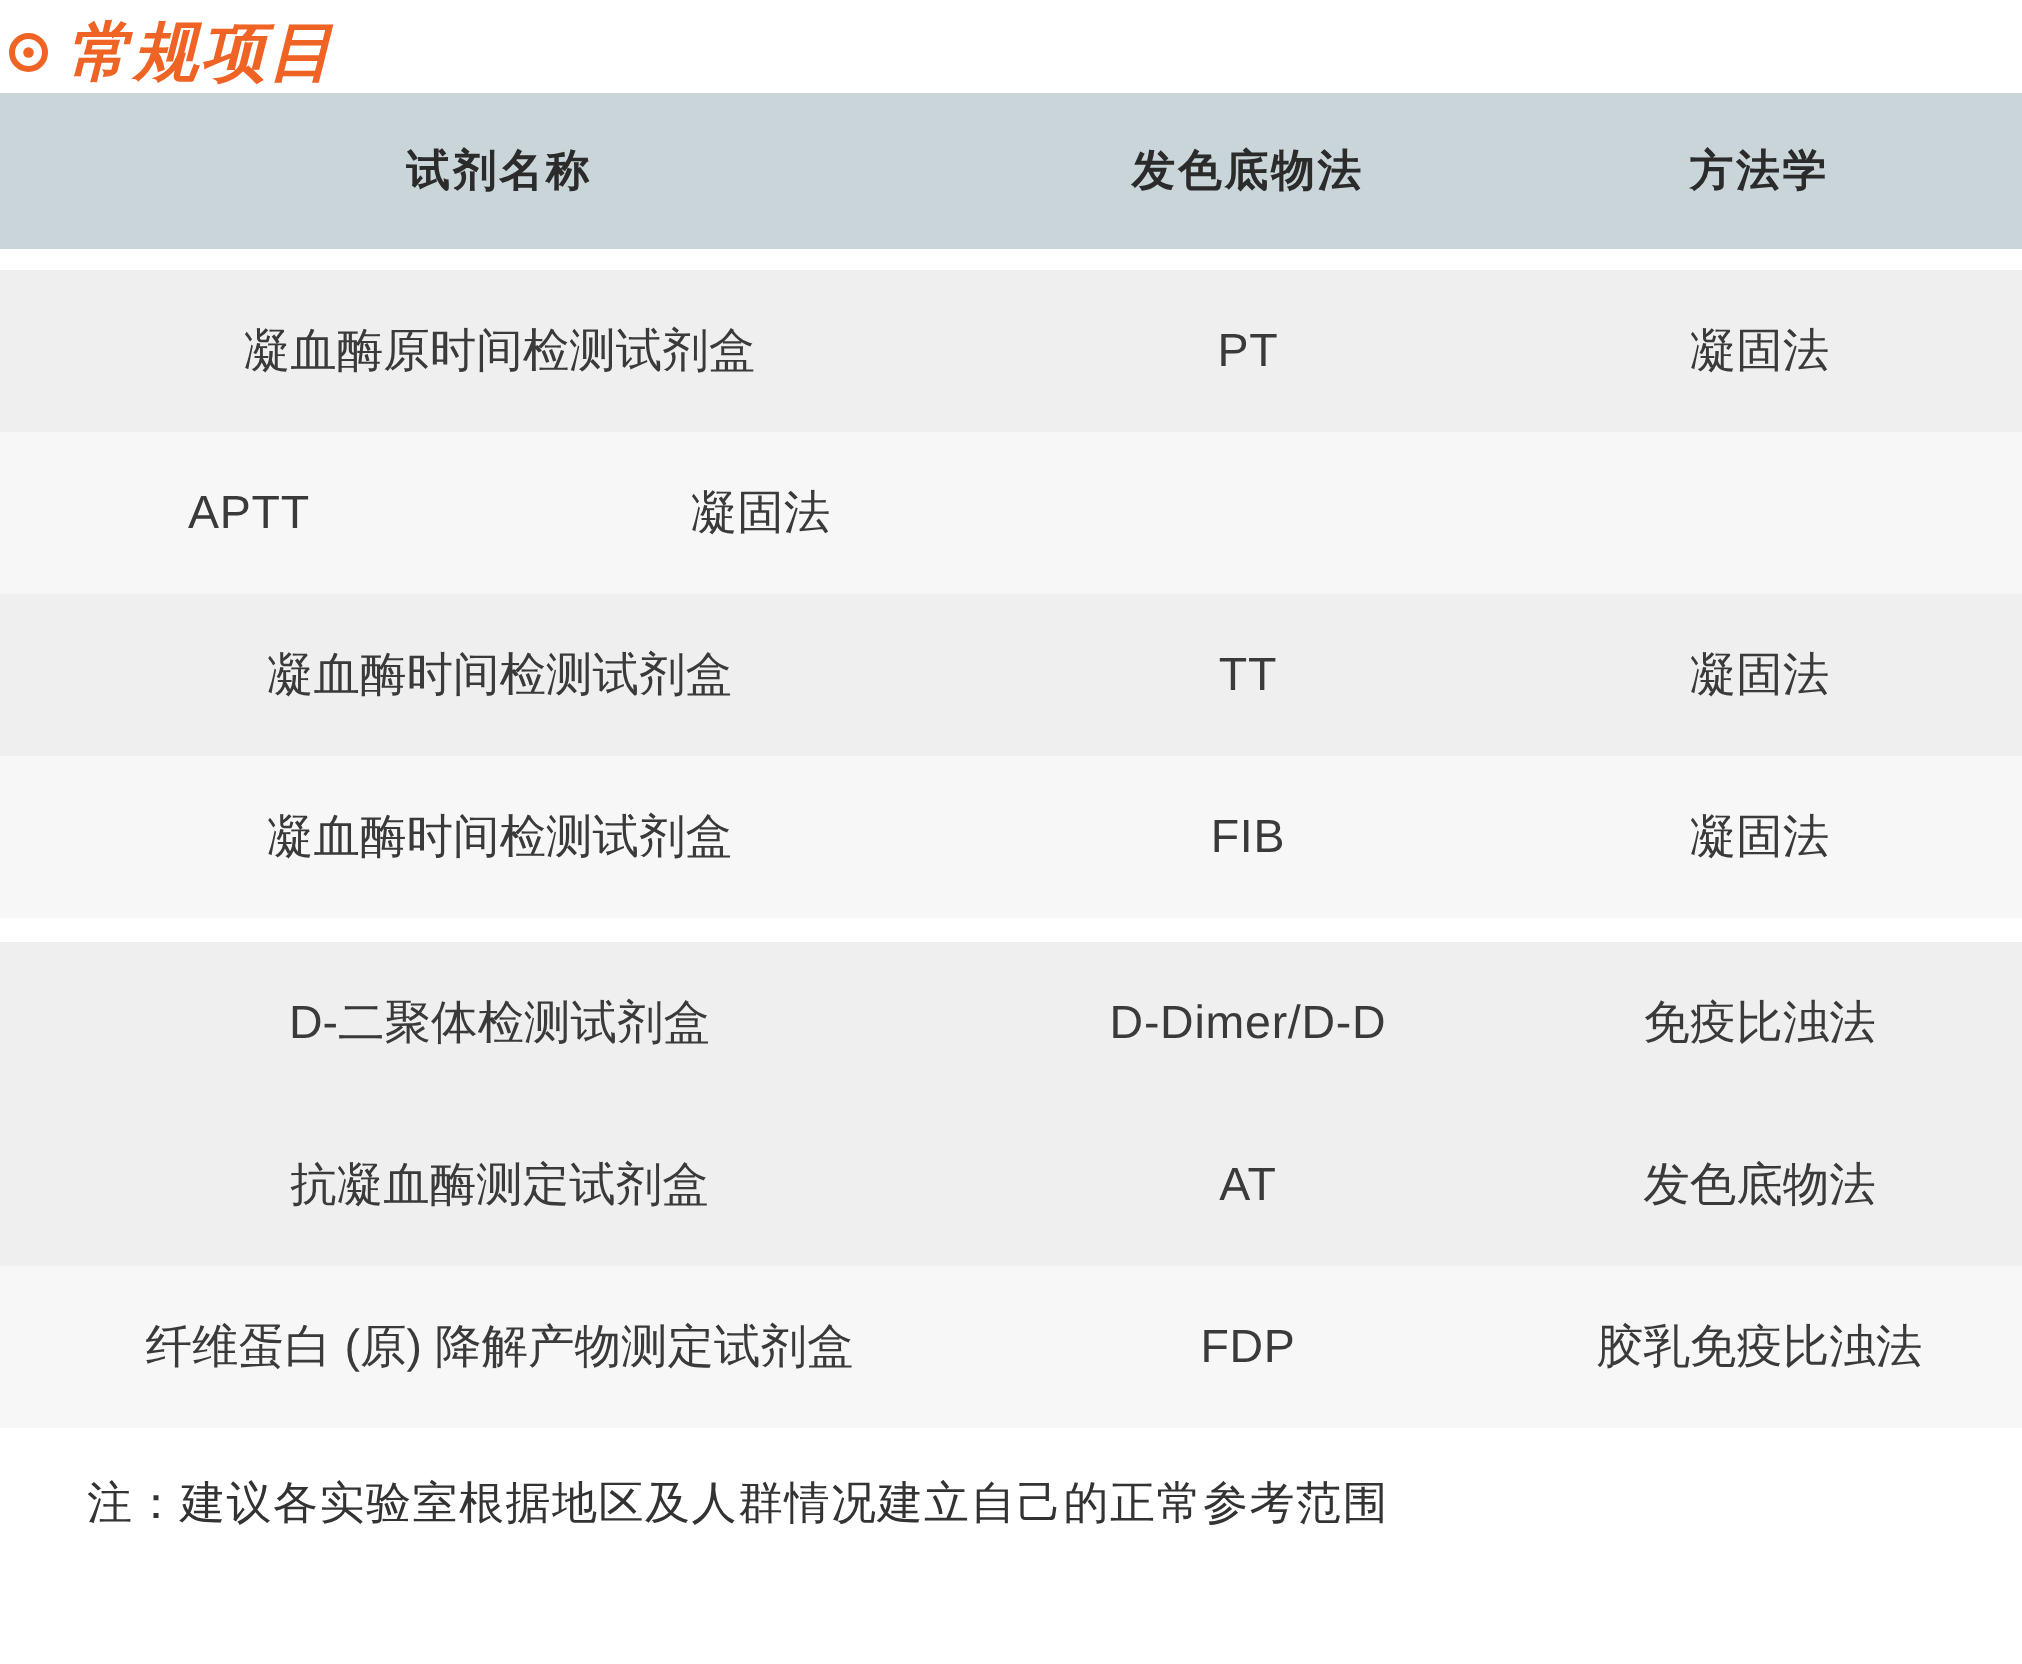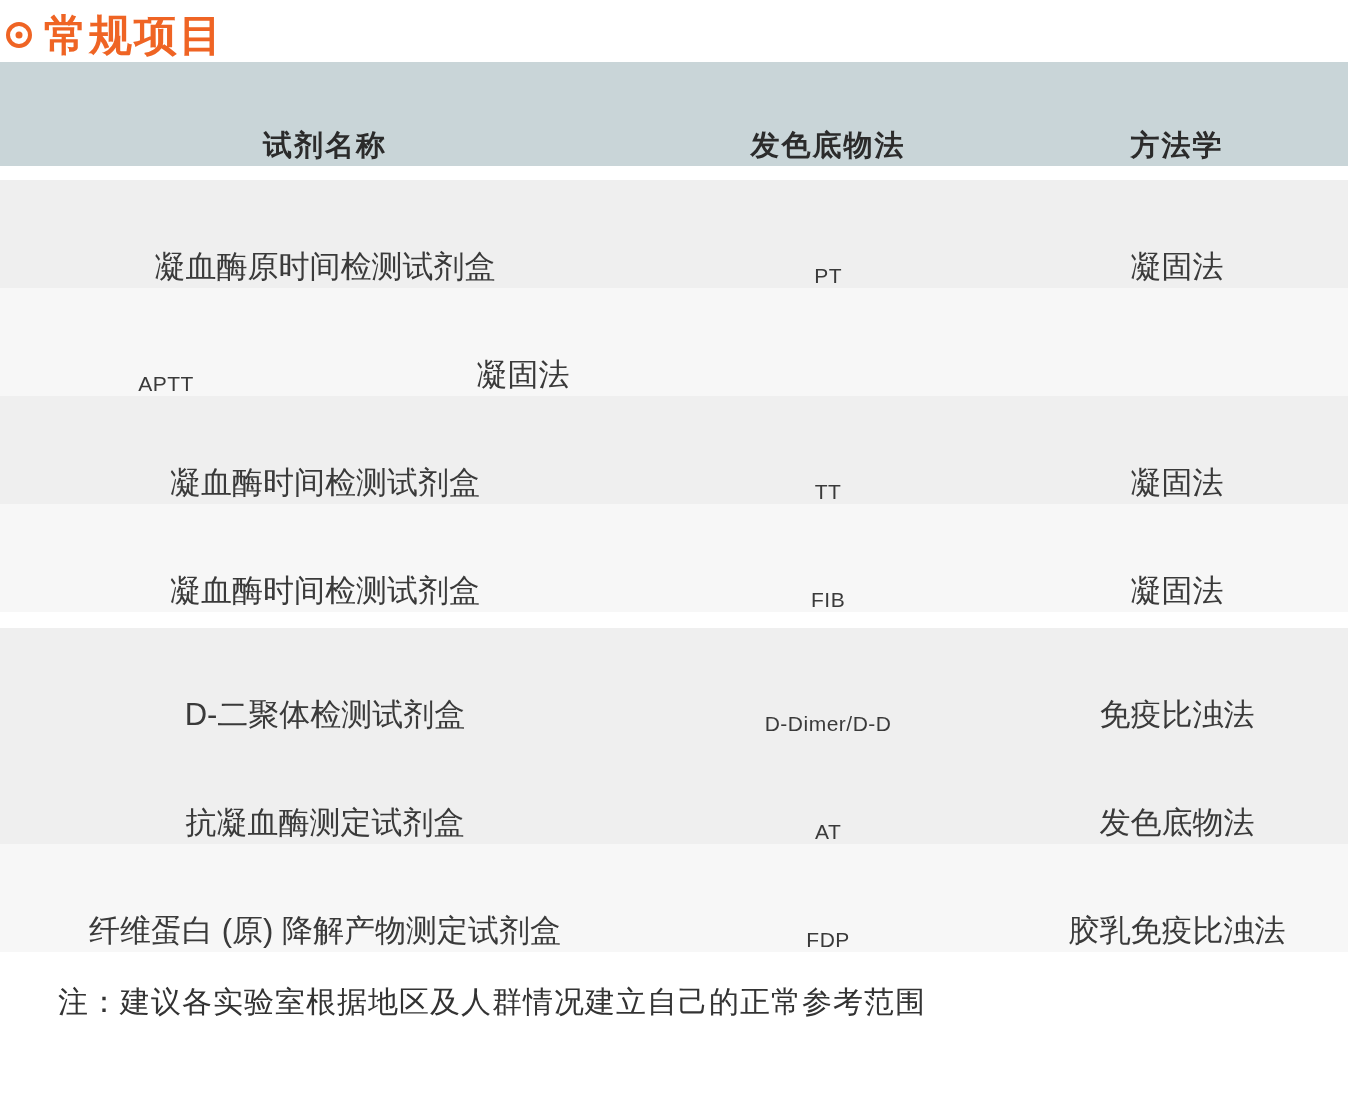--- a/index.html
+++ b/index.html
@@ -17,20 +17,21 @@
   }
 
   
   .title-row {
     display: flex;
     align-items: center;
     gap: 12px;
     padding: 8px 0 0 6px;
     height: 62px;
     box-sizing: border-box;
+    font-style: italic;
   }
   .title-marker {
     width: 26px;
     height: 26px;
     border: 4px solid #ef6424;
     border-radius: 50%;
     box-sizing: border-box;
     position: relative;
     flex: 0 0 auto;
   }
@@ -56,22 +57,21 @@
 
   
   .table {
     width: 1348px;
     box-sizing: border-box;
   }
   .row {
     display: flex;
     width: 100%;
     box-sizing: border-box;
-    align-items: flex-end;
-    gap: 16px;
+    align-items: center;
   }
   .cell {
     display: flex;
     align-items: center;
     justify-content: center;
     text-align: center;
     box-sizing: border-box;
     padding: 0 8px;
   }
   .c-name  { width: 666px; }
@@ -100,21 +100,21 @@
   }
   .body-row.alt {
     background: #f7f7f7;
   }
   .body-row .cell {
     font-size: 31px;
     color: #3a3a3a;
     font-weight: normal;
   }
   .body-row .c-name { font-size: 31px; }
-  .body-row .c-abbr { font-size: 21px; letter-spacing: 0.5px; }
+  .body-row .c-abbr { font-size: 31px; letter-spacing: 0.5px; }
   .body-row .c-meth { font-size: 31px; }
 
   .sep-row {
     height: 16px;
     background: #ffffff;
   }
 
   
   .footnote {
     margin-top: 30px;

